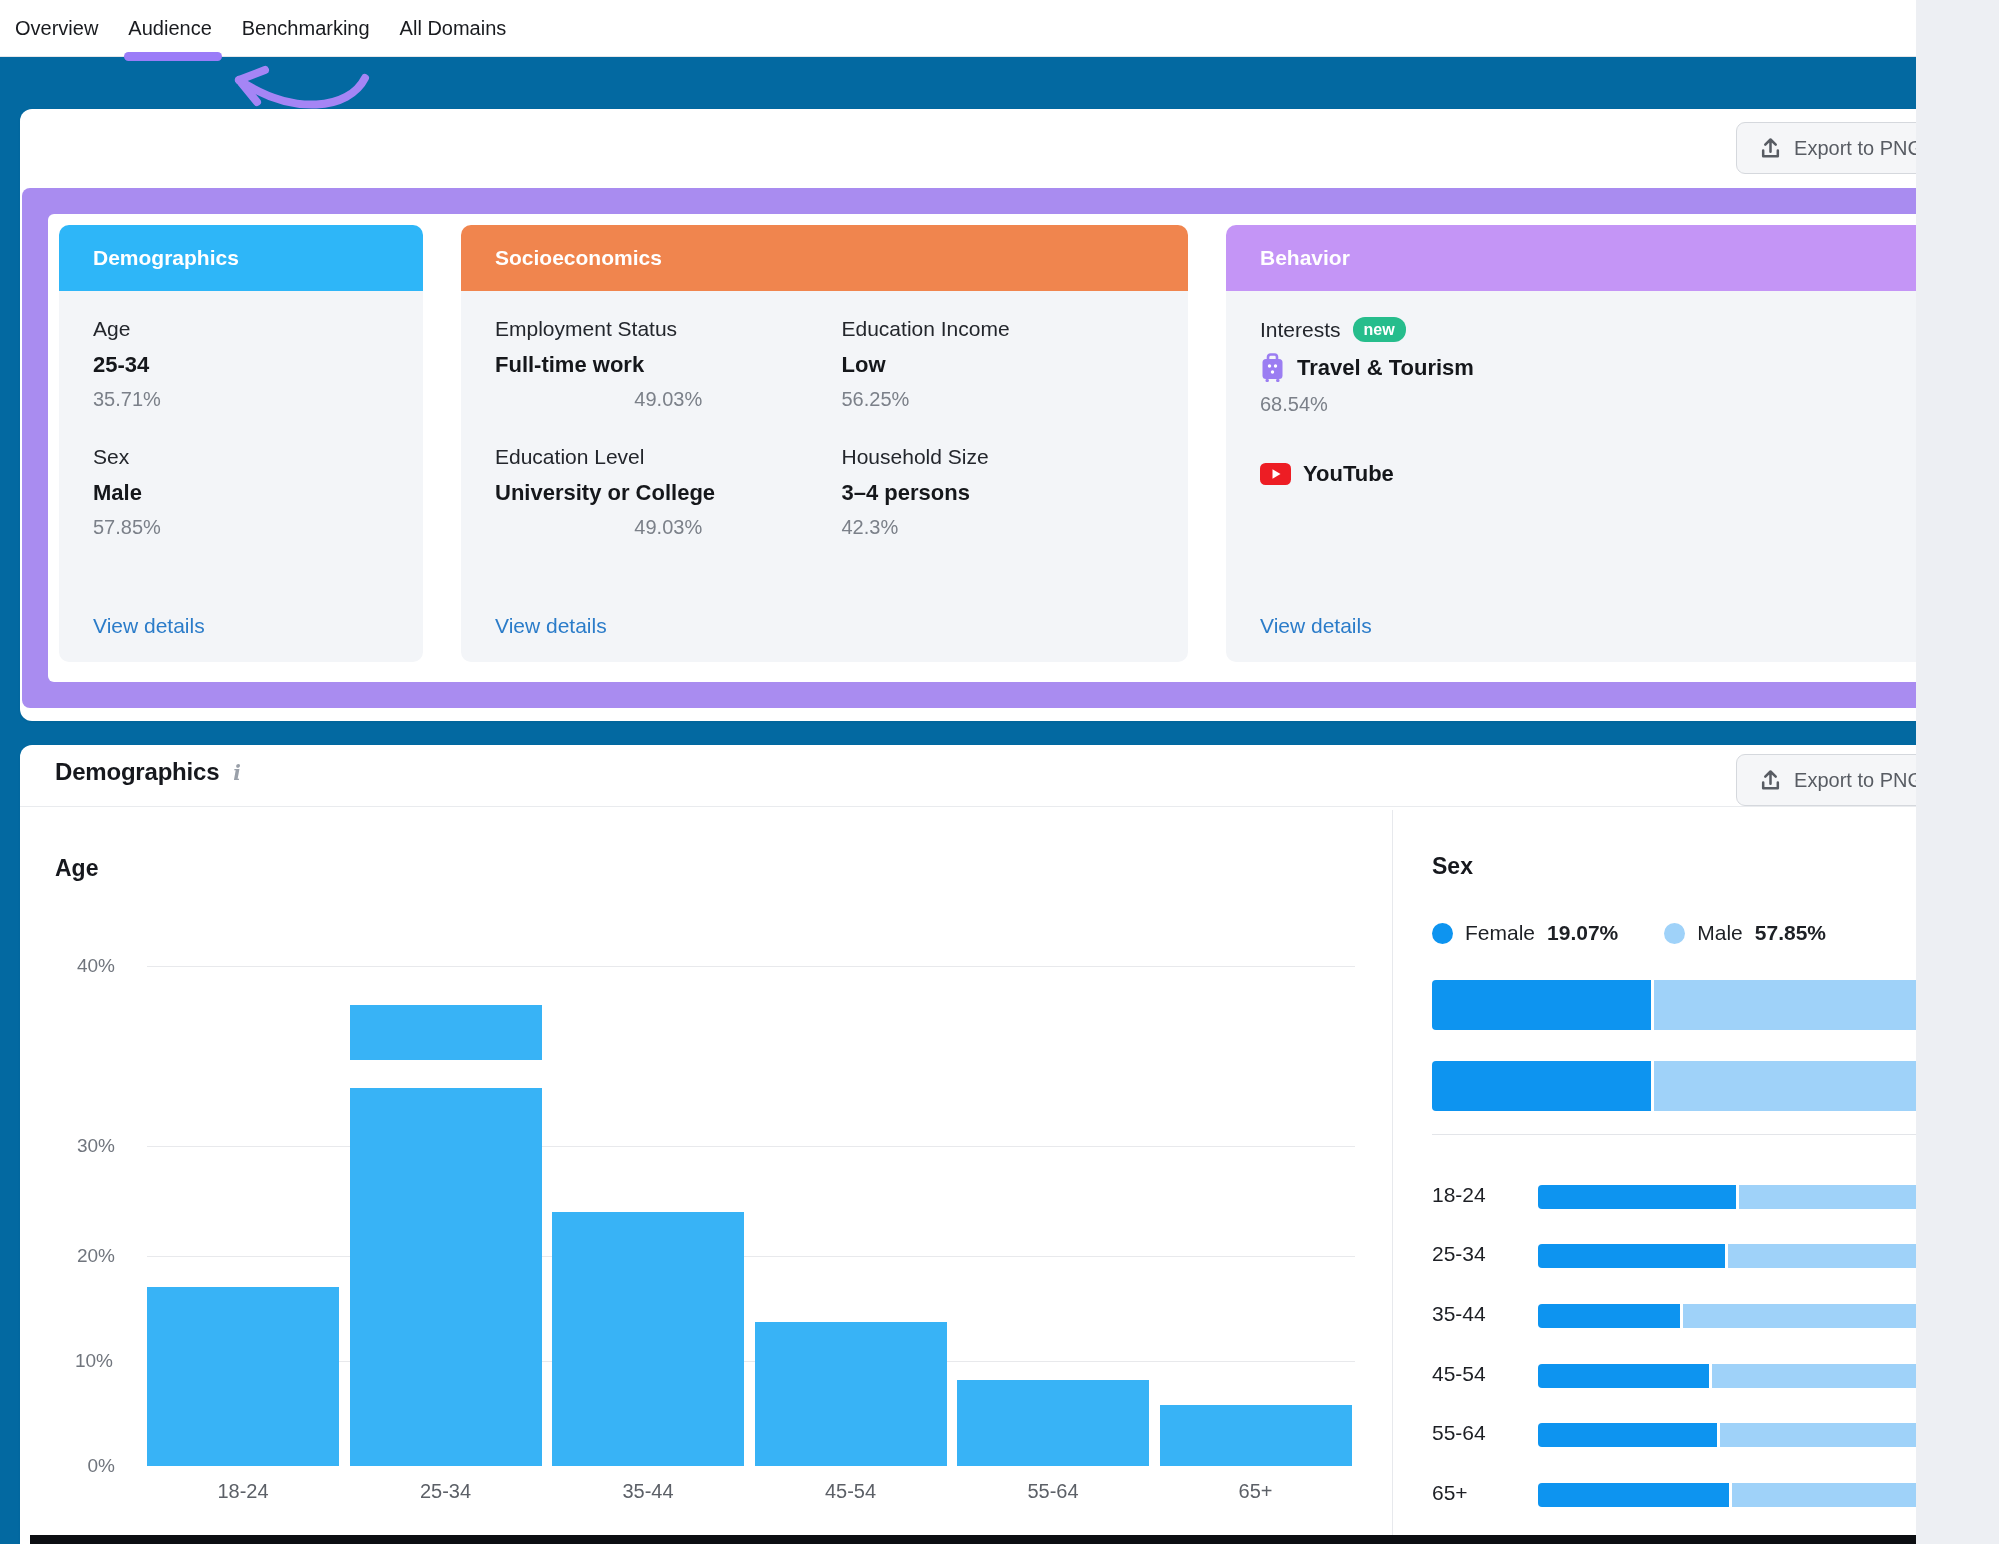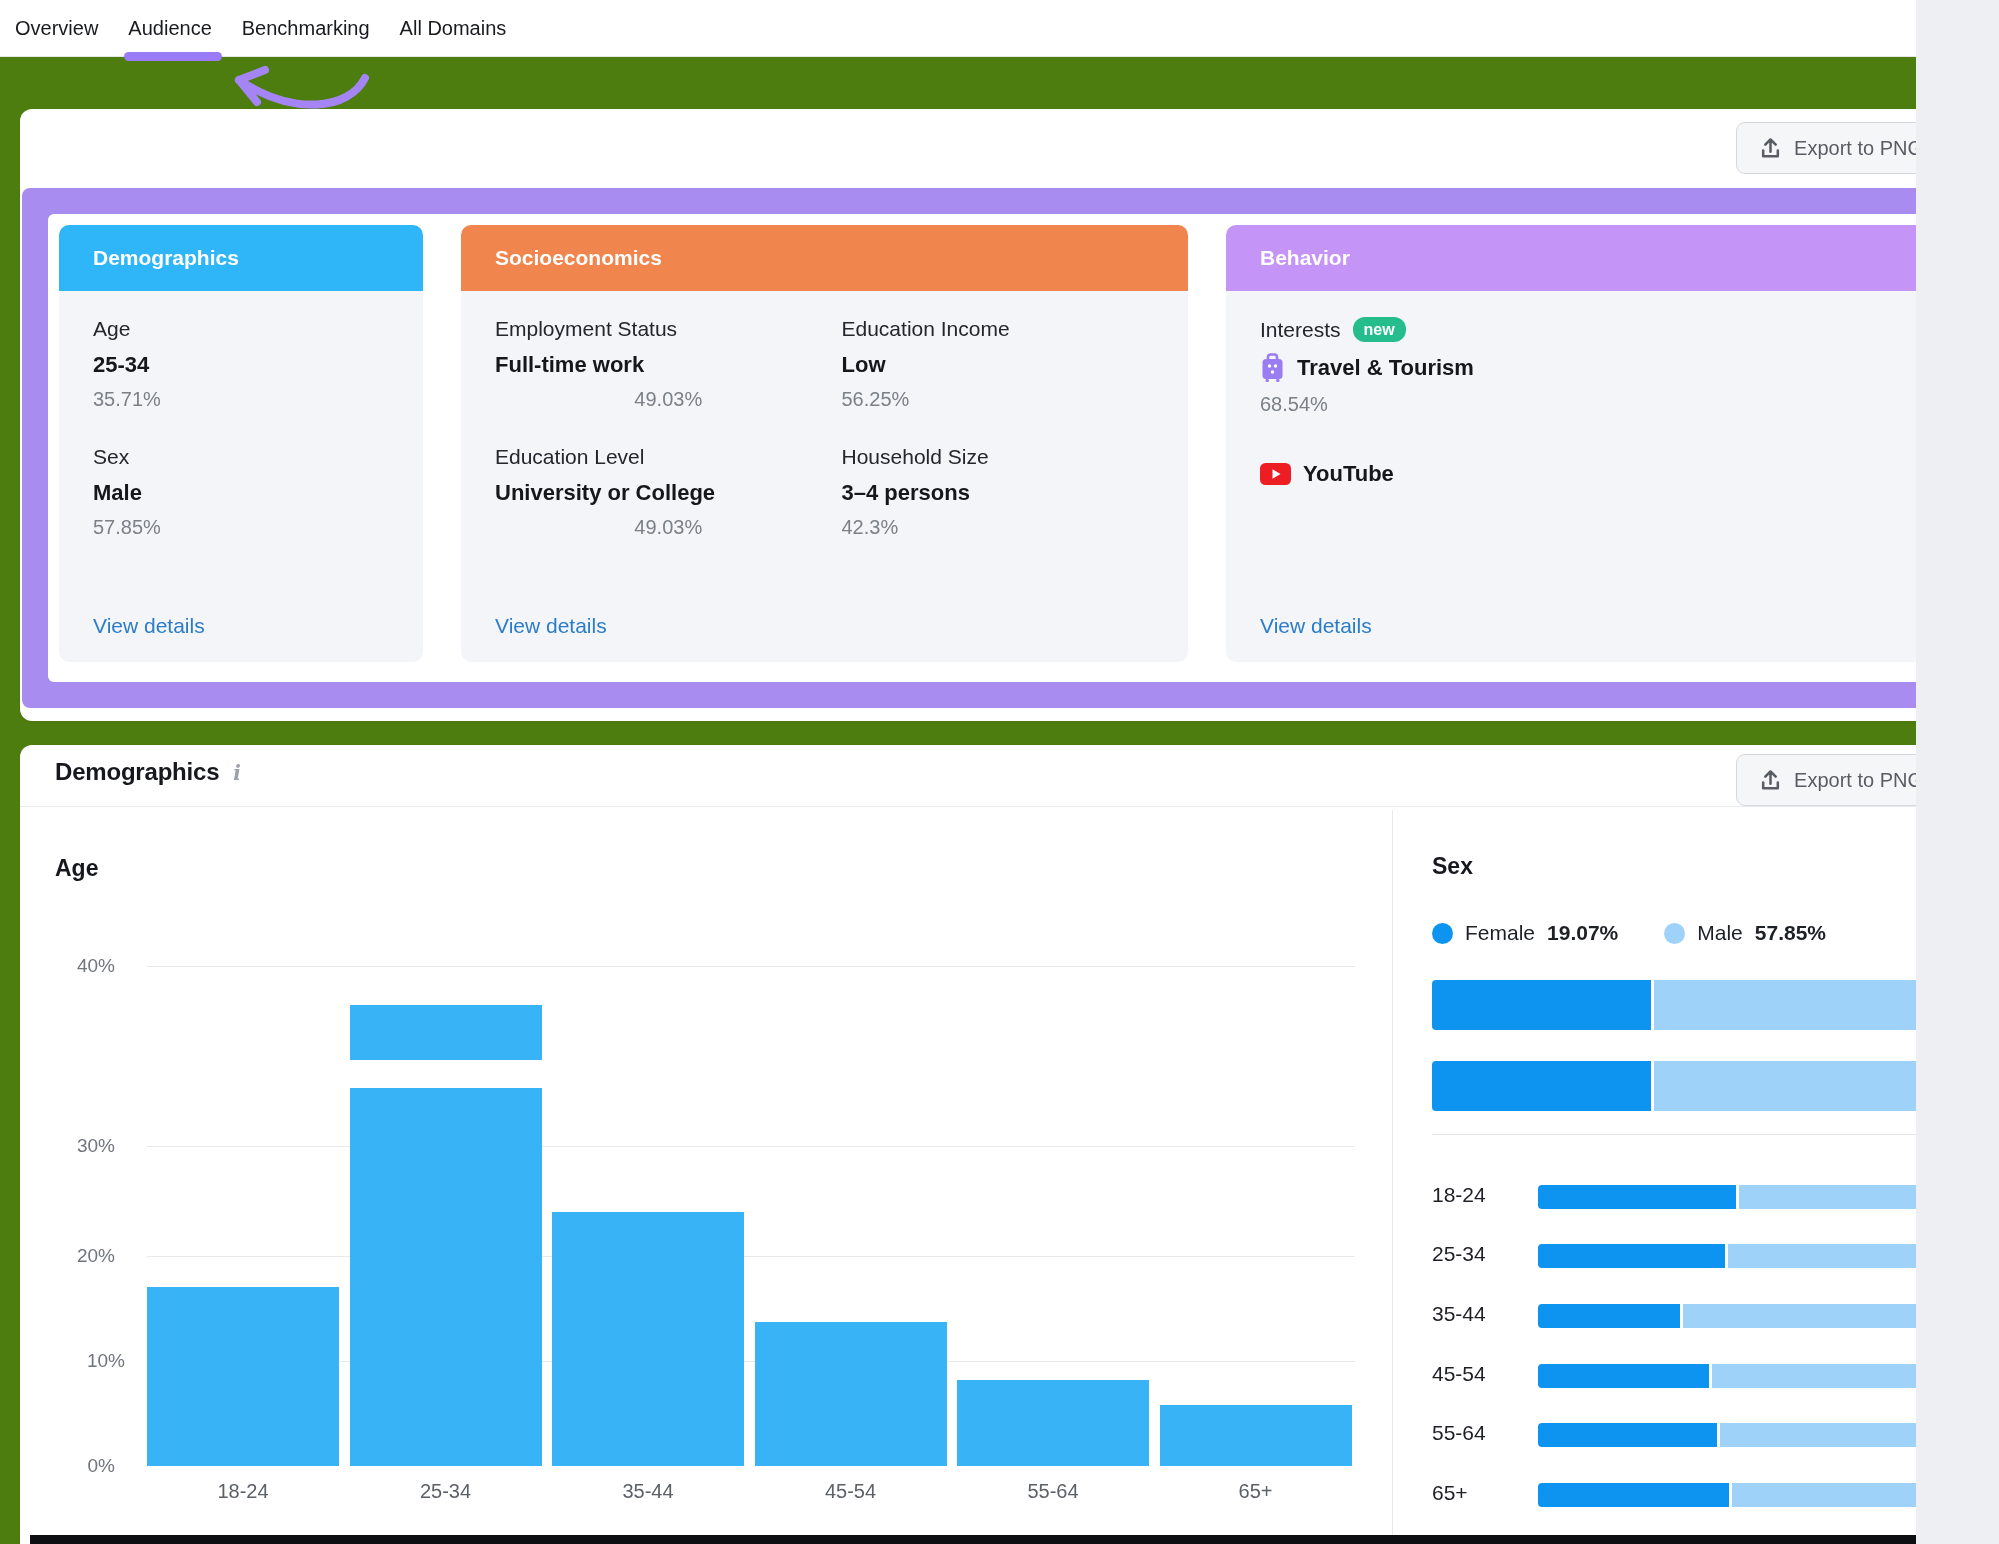--- a/index.html
+++ b/index.html
@@ -1,18 +1,18 @@
 <!DOCTYPE html>
 <html style="--underline: #9b7cf8; --arrow: #a585f5;"><head>
 <meta charset="utf-8">
 <style>
   * { box-sizing: border-box; margin: 0; padding: 0; }
   html,body { background:#edeff3; }
   body { font-family:"Liberation Sans","DejaVu Sans",sans-serif; color:#1a1c20; }
-  #screen { position:relative; width:1916px; height:1544px; overflow:hidden; background:#4d7c0f; }
+  #screen { position:relative; width:1916px; height:1544px; overflow:hidden; background:#0369a1; }
 
   
   .top-nav { position:absolute; left:0; top:0; width:100%; height:57px; background:#ffffff;
              border-bottom:1px solid #e4e6ea; z-index:5; }
   .nav-items { display:flex; align-items:stretch; height:100%; padding-left:15px; gap:30px; }
   .nav-item { position:relative; display:flex; align-items:center; font-size:20px; font-weight:500;
               color:#191b1f; cursor:pointer; white-space:nowrap; }
   .nav-item.active::after { content:""; position:absolute; left:-4px; right:-10px; bottom:-5px;
               height:9px; border-radius:5px; background:var(--underline,#9b7cf8); }
   .audience-arrow { position:absolute; left:205px; top:48px; z-index:6; color:var(--arrow,#a585f5); }
@@ -256,21 +256,21 @@
 
     <div class="sub-title" style="left:1412px; top:108px;">Sex</div>
     <div id="sex-panel"></div>
   <div class="gridline" style="left: 127px; width: 1208px; top: 221px;"></div>
       <div class="ytick" style="left: 25px; top: 210px;">40%</div>
       <div class="gridline" style="left: 127px; width: 1208px; top: 401px;"></div>
       <div class="ytick" style="left: 25px; top: 390px;">30%</div>
       <div class="gridline" style="left: 127px; width: 1208px; top: 511px;"></div>
       <div class="ytick" style="left: 25px; top: 500px;">20%</div>
       <div class="gridline" style="left: 127px; width: 1208px; top: 616px;"></div>
-      <div class="ytick" style="left: 35px; top: 605px;">10%</div>
+      <div class="ytick" style="left: 23px; top: 605px;">10%</div>
       <div class="ytick" style="left: 25px; top: 710px;">0%</div>
       <div class="age-bar" style="left: 127px; width: 192px; top: 542px; height: 179px; background: rgb(56, 179, 246);"></div>
       <div class="xtick" style="left: 127px; width: 192px; top: 735px;">18-24</div>
       <div class="age-bar" style="left: 329.5px; width: 192px; top: 343px; height: 378px; background: rgb(56, 179, 246);"></div>
       <div class="age-bar" style="left: 329.5px; width: 192px; top: 260px; height: 55px; background: rgb(56, 179, 246);"></div>
       <div class="xtick" style="left: 329.5px; width: 192px; top: 735px;">25-34</div>
       <div class="age-bar" style="left: 532px; width: 192px; top: 467px; height: 254px; background: rgb(56, 179, 246);"></div>
       <div class="xtick" style="left: 532px; width: 192px; top: 735px;">35-44</div>
       <div class="age-bar" style="left: 734.5px; width: 192px; top: 577px; height: 144px; background: rgb(56, 179, 246);"></div>
       <div class="xtick" style="left: 734.5px; width: 192px; top: 735px;">45-54</div>

